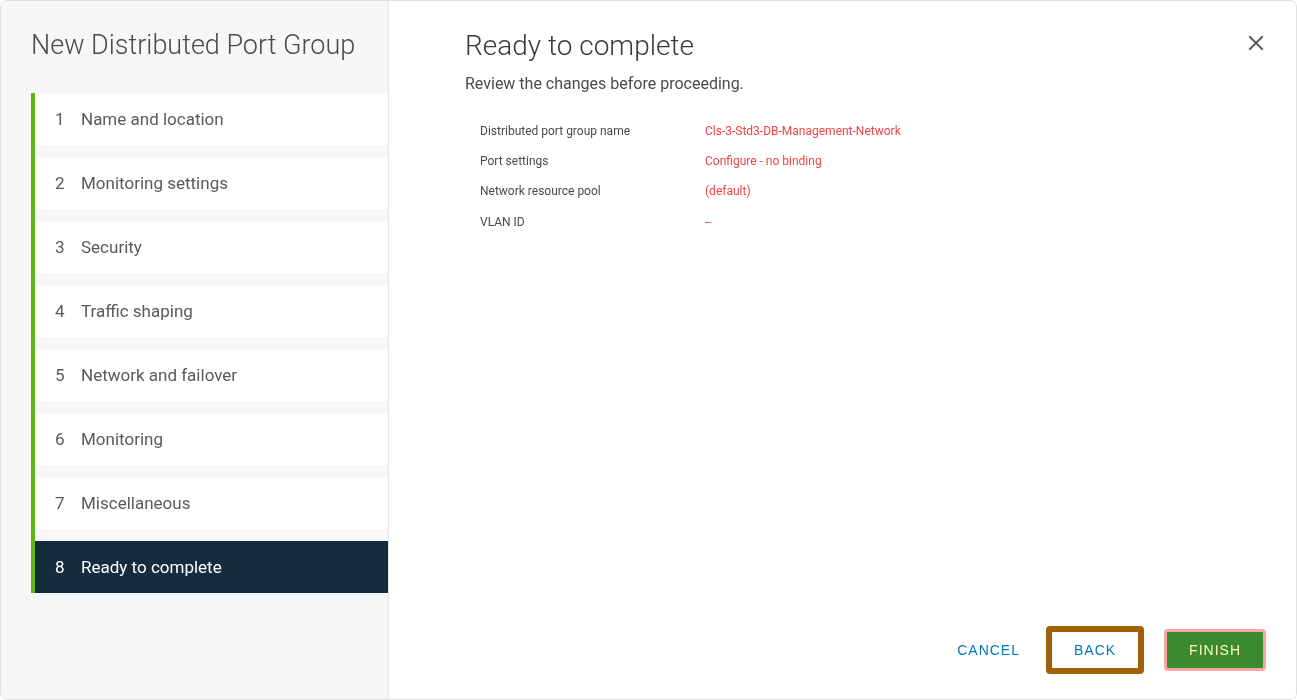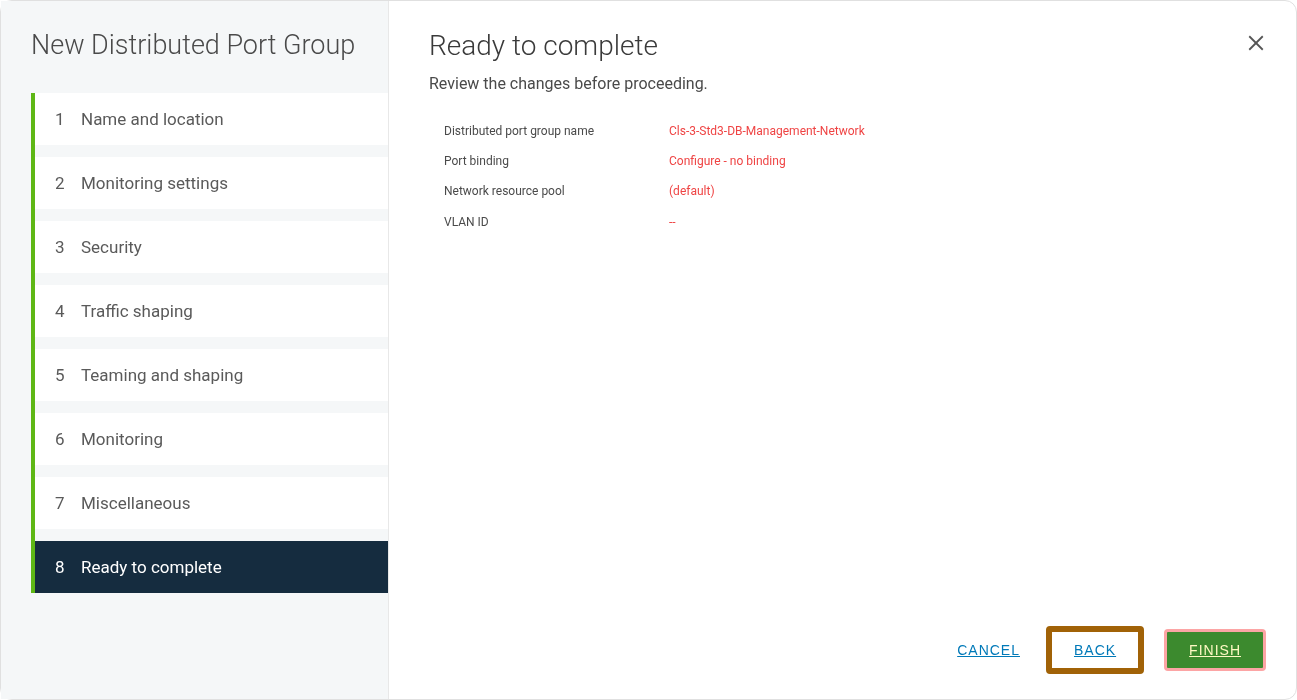--- a/index.html
+++ b/index.html
@@ -12,21 +12,22 @@
       background: #fff;
       width: 1297px;
       height: 700px;
       overflow: hidden;
     }
     .wizard-container {
       display: flex;
       width: 100%;
       height: 100%;
       border: 1px solid #e0e0e0;
-      border-radius: 12px;
+      border-radius: 7px;
+      gap: 36px;
     }
     .sidebar {
       width: 388px;
       background: #f5f7f8;
       border-right: 1px solid #e8e8e8;
       display: flex;
       flex-direction: column;
     }
     .sidebar-title {
       font-size: 27px;
@@ -127,21 +128,20 @@
       padding: 20px 30px 25px 30px;
     }
     .btn {
       font-size: 14px;
       font-weight: 500;
       letter-spacing: 1px;
       padding: 10px 22px;
       border-radius: 4px;
       cursor: pointer;
       text-transform: uppercase;
-      text-decoration: underline;
     }
     .btn-cancel {
       background: transparent;
       border: none;
       color: #0079b8;
       padding-right: 6px;
     }
     .btn-back {
       background: #ffffff;
       border: 6px solid #a16207;
@@ -171,21 +171,21 @@
       <div class="step-item">
         <span class="step-number">3</span>
         <span class="step-label">Security</span>
       </div>
       <div class="step-item">
         <span class="step-number">4</span>
         <span class="step-label">Traffic shaping</span>
       </div>
       <div class="step-item">
         <span class="step-number">5</span>
-        <span class="step-label">Teaming and shaping</span>
+        <span class="step-label">Network and failover</span>
       </div>
       <div class="step-item">
         <span class="step-number">6</span>
         <span class="step-label">Monitoring</span>
       </div>
       <div class="step-item">
         <span class="step-number">7</span>
         <span class="step-label">Miscellaneous</span>
       </div>
       <div class="step-item active">
@@ -204,21 +204,21 @@
     </div>
     <div class="main-title">Ready to complete</div>
     <div class="main-subtitle">Review the changes before proceeding.</div>
 
     <div class="details-area">
       <div class="detail-row">
         <div class="detail-label">Distributed port group name</div>
         <div class="detail-value">Cls-3-Std3-DB-Management-Network</div>
       </div>
       <div class="detail-row">
-        <div class="detail-label">Port binding</div>
+        <div class="detail-label">Port settings</div>
         <div class="detail-value">Configure - no binding</div>
       </div>
       <div class="detail-row">
         <div class="detail-label">Network resource pool</div>
         <div class="detail-value">(default)</div>
       </div>
       <div class="detail-row">
         <div class="detail-label">VLAN ID</div>
         <div class="detail-value">--</div>
       </div>

